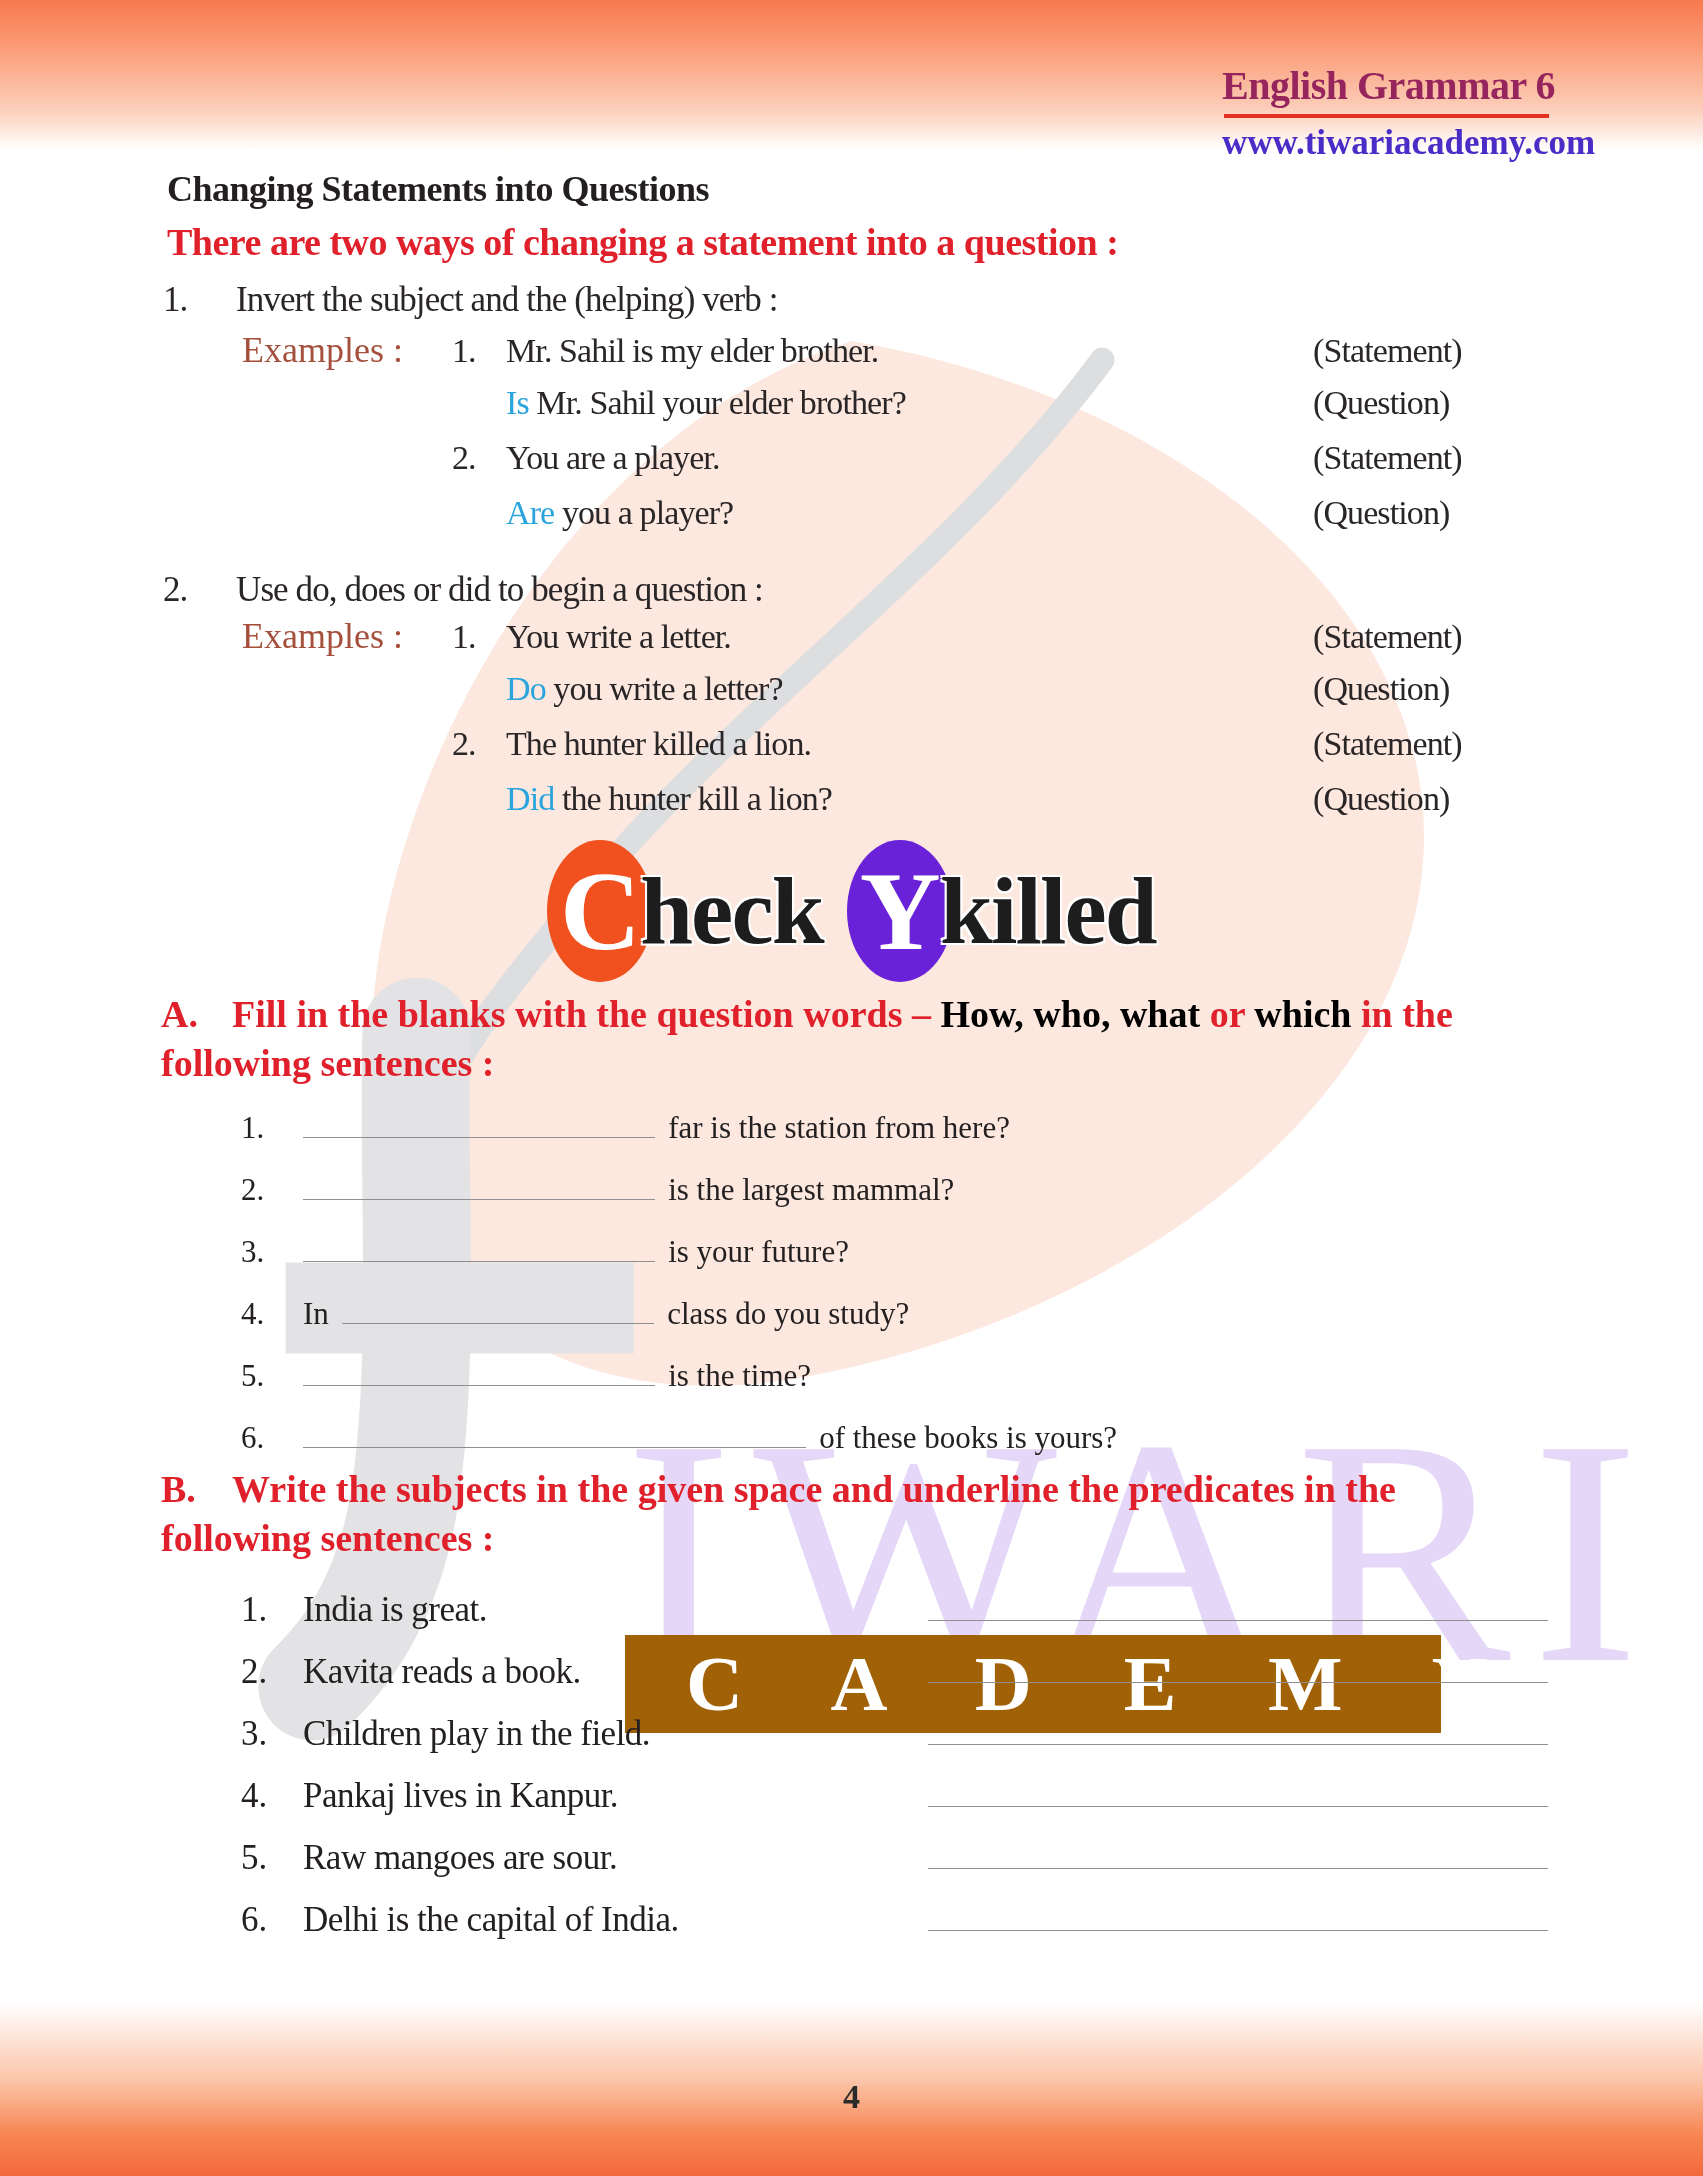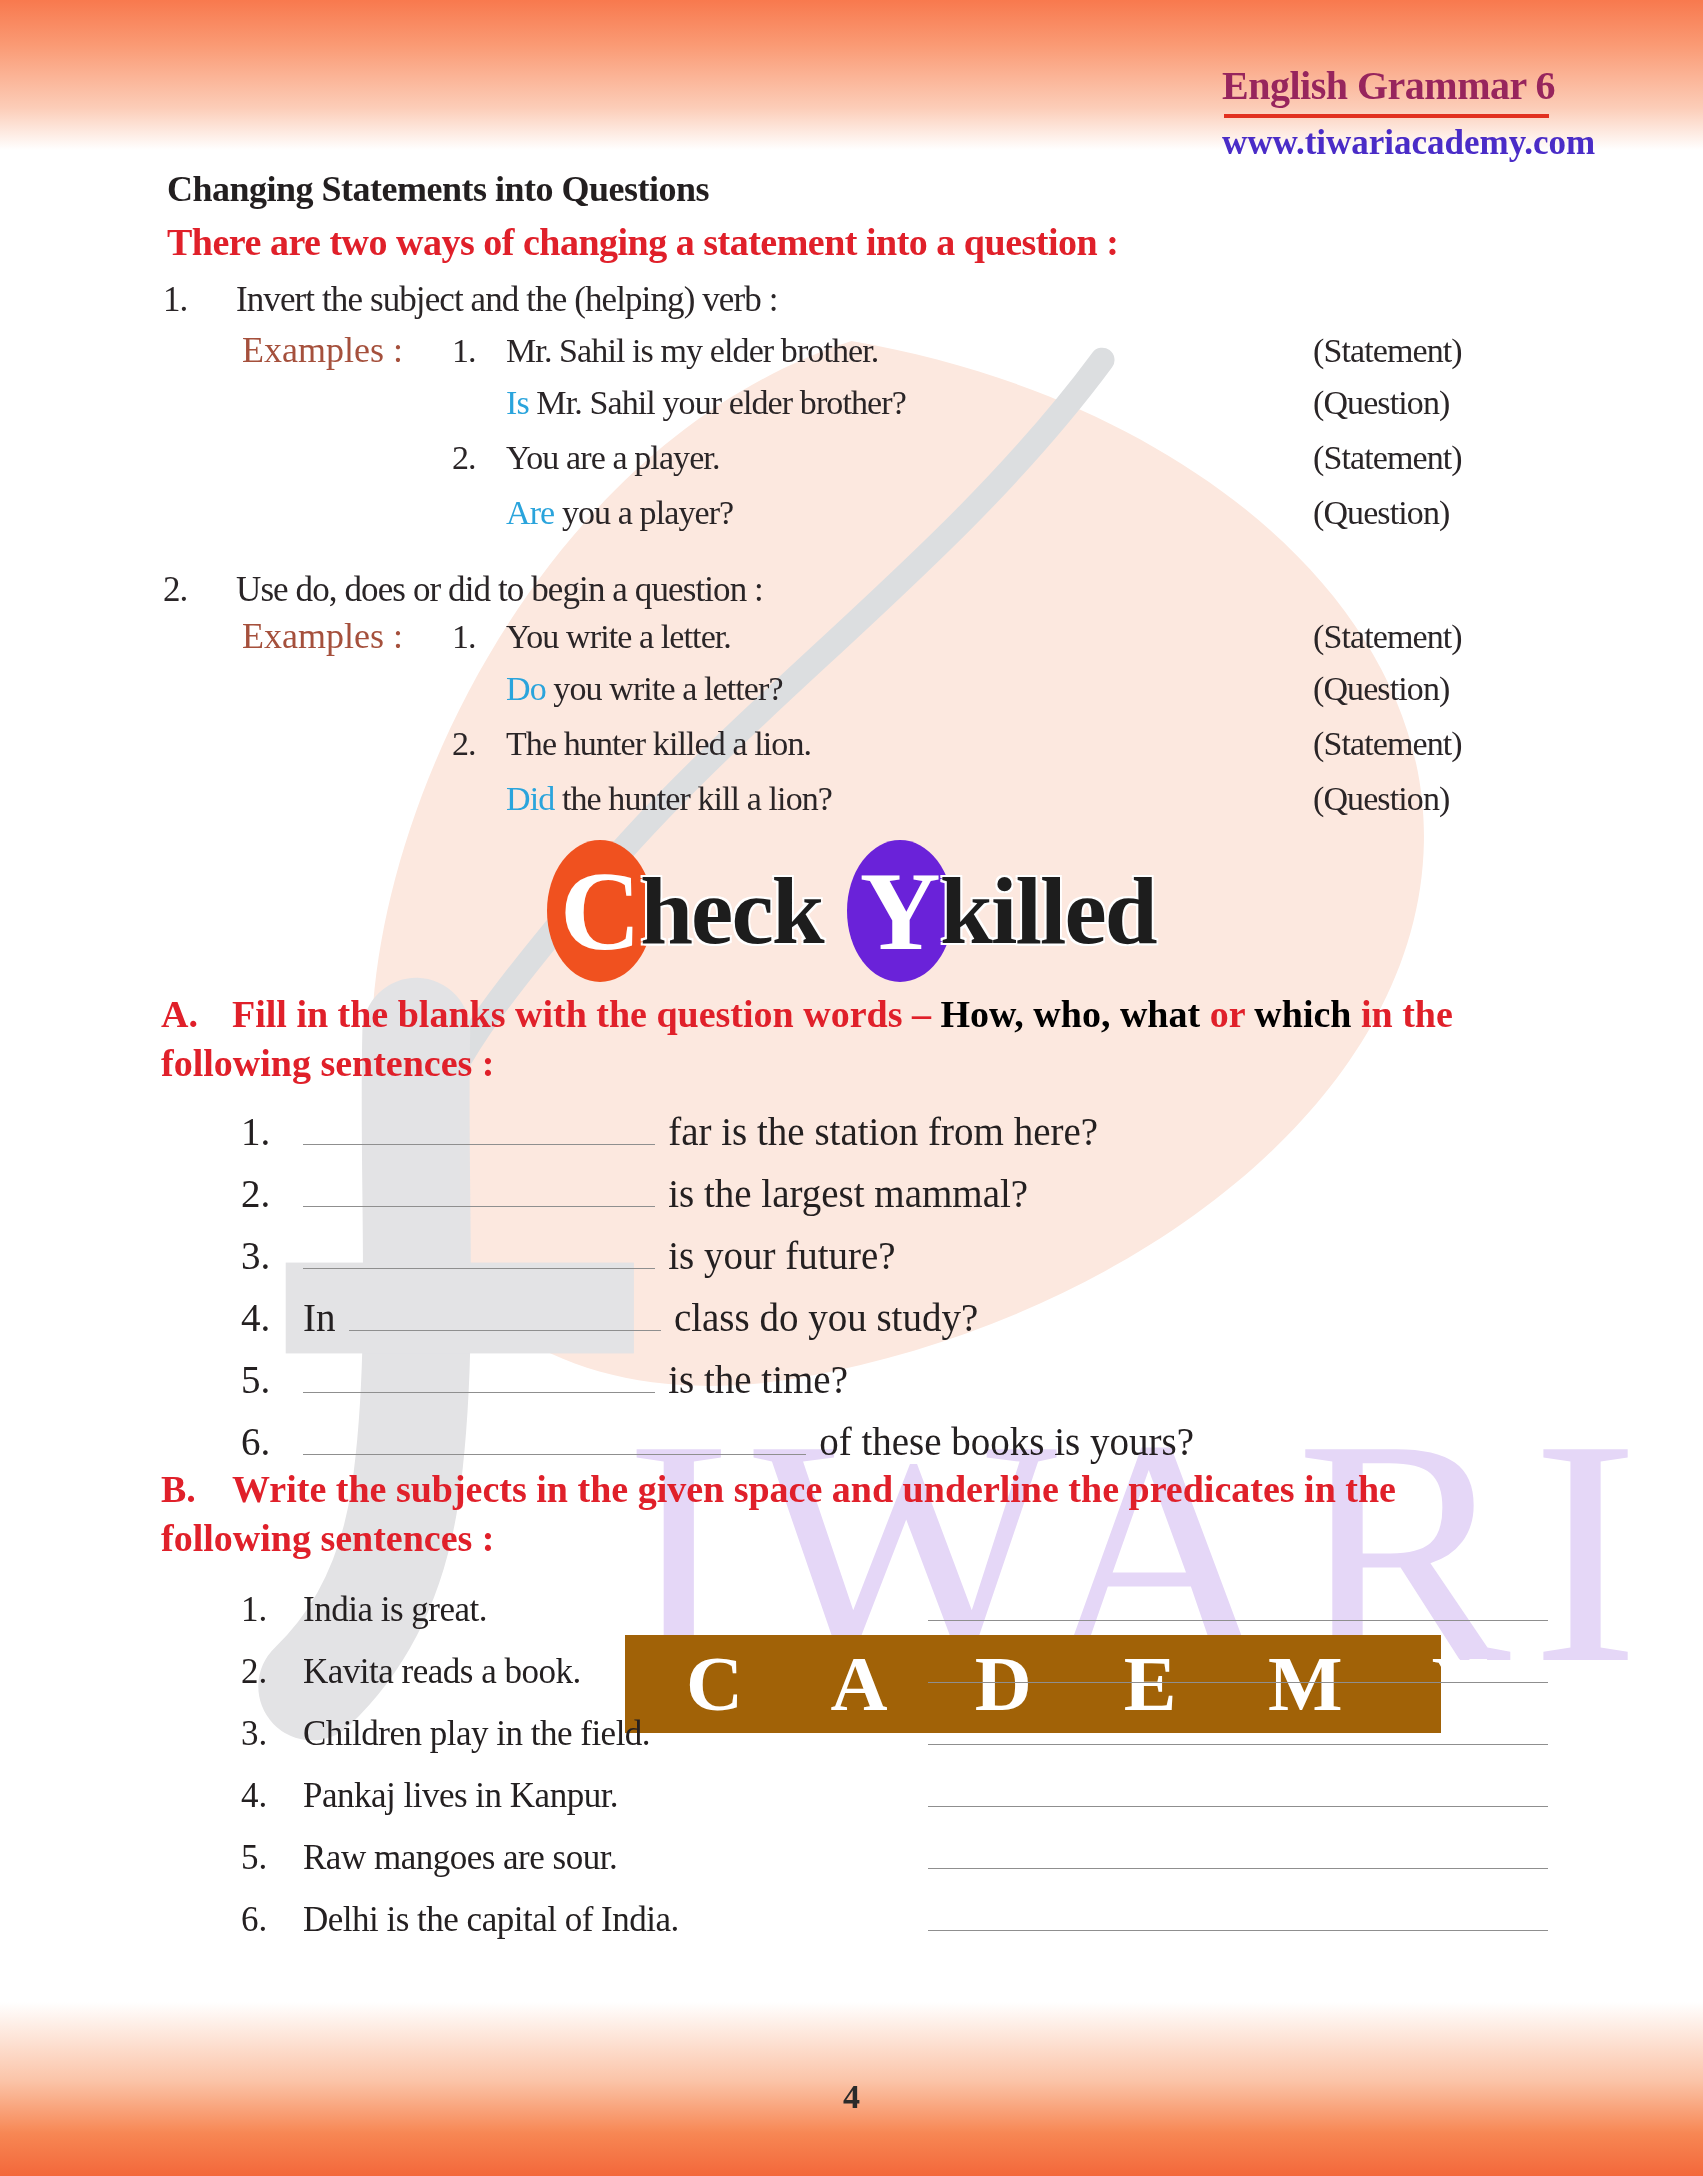--- a/index.html
+++ b/index.html
@@ -62,21 +62,21 @@
   .ball-c{background:#f0511f;}
   .ball-y{background:#6a22d9;margin-left:24.6px;}
   .logo-word{font-size:95px;font-weight:700;color:#1d1d1d;letter-spacing:-1.9px;margin-left:-13.2px;
     text-shadow:1.9px 1.9px 0 #ffffff,-1.9px -1.9px 0 #ffffff,1.9px -1.9px 0 #ffffff,-1.9px 1.9px 0 #ffffff;}
   
   .ex-heading{left:161px;width:1325px;font-size:38px;font-weight:700;color:#e0202a;line-height:49px;}
   .h-a{top:990px;} .h-b{top:1465px;}
   .xh-label{display:inline-block;width:71px;}
   .blue{color:#000000;}
   .items-a{left:241px;width:1325px;top:1109px;}
-  .row-a{height:62px;font-size:39px;color:#242021;}
+  .row-a{height:62px;font-size:31px;color:#242021;}
   .row-a .num{display:inline-block;width:62px;}
   .row-a .before{margin-right:13.2px;}
   .row-a .before:empty{margin-right:0;}
   .blank{display:inline-block;height:28px;border-bottom:1.9px solid #8f8f8f;vertical-align:baseline;}
   .row-a .blank{width:352px;margin-right:13.2px;}
   .row-a:nth-child(4) .blank{width:312px;}
   .row-a:nth-child(6) .blank{width:503px;}
   .items-b{left:241px;width:1315px;top:1590px;}
   .row-b{height:62px;font-size:35px;color:#242021;display:flex;align-items:baseline;}
   .row-b .num{width:62px;flex:0 0 auto;}

